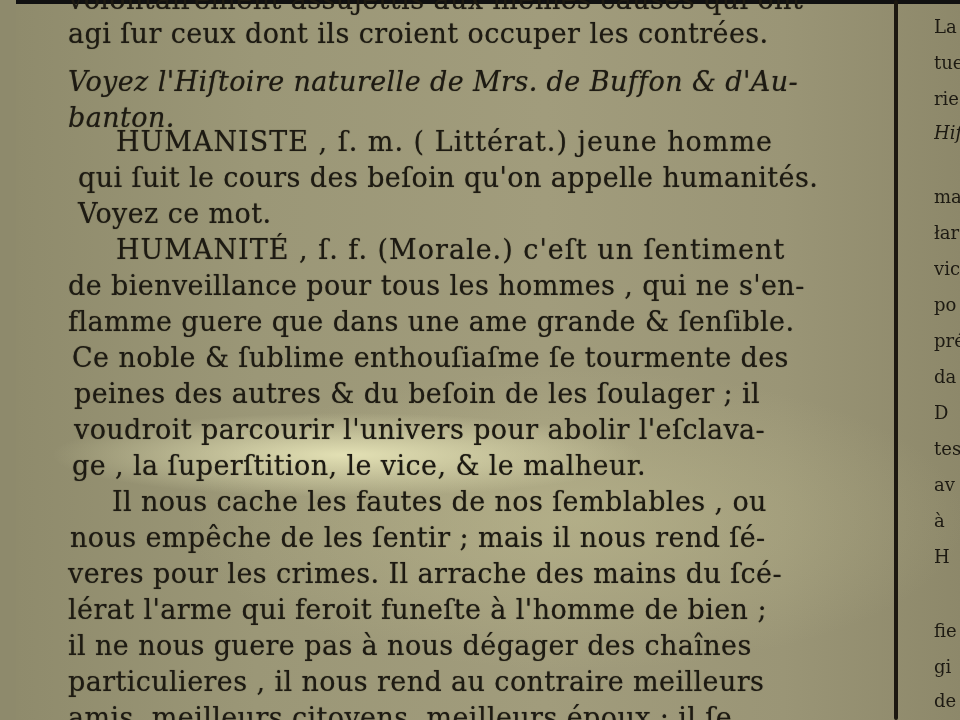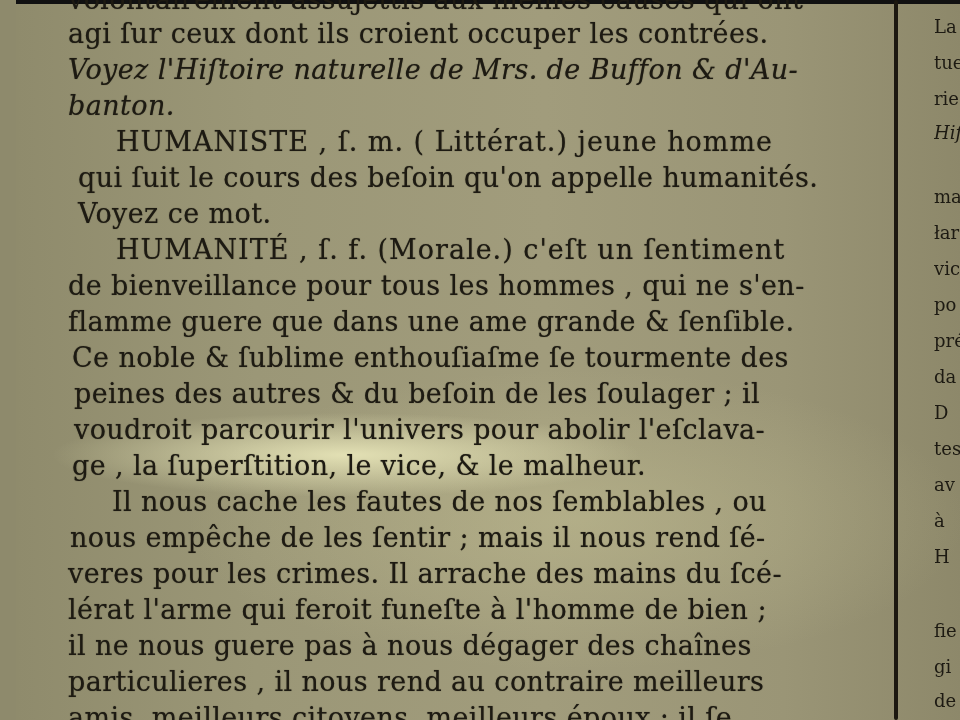--- a/index.html
+++ b/index.html
@@ -17,21 +17,21 @@
   .col-left {
     position: absolute; left: 52px; top: -16px; width: 810px;
     font-family: "DejaVu Serif", "Liberation Serif", serif;
     color: #1d1a12;
   }
   .line {
     position: absolute; left: 0; white-space: nowrap;
     font-size: 27px; letter-spacing: 0.4px;
     text-shadow: 0 0 1px rgba(20,18,10,0.6);
   }
-  .line.it { font-style: italic; }
+  .line.it { font-style: italic; margin-top: 12px; }
   .hw { letter-spacing: 1px; text-align: right; }
   .rule {
     position: absolute; left: 878px; top: 0; width: 4px; height: 720px;
     background: #1c1810; border-radius: 2px;
   }
   .col-right {
     position: absolute; left: 918px; top: 0; width: 60px; height: 720px;
     overflow: hidden;
     font-family: "DejaVu Serif", "Liberation Serif", serif; color: #1d1a12;
   }

